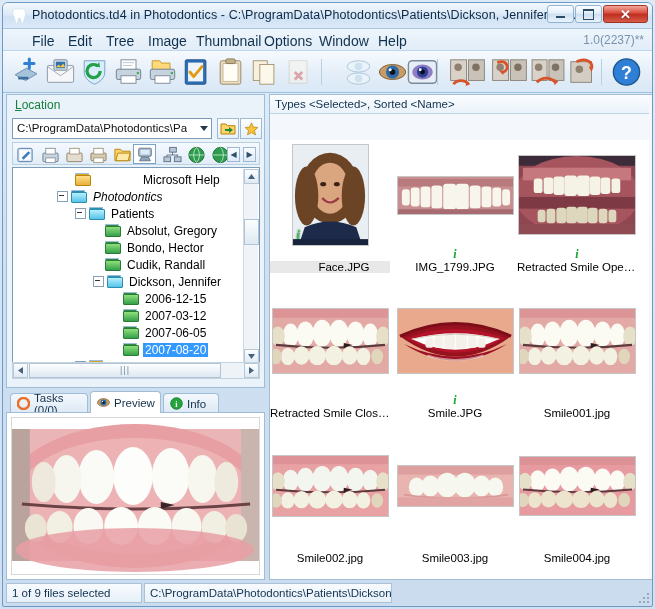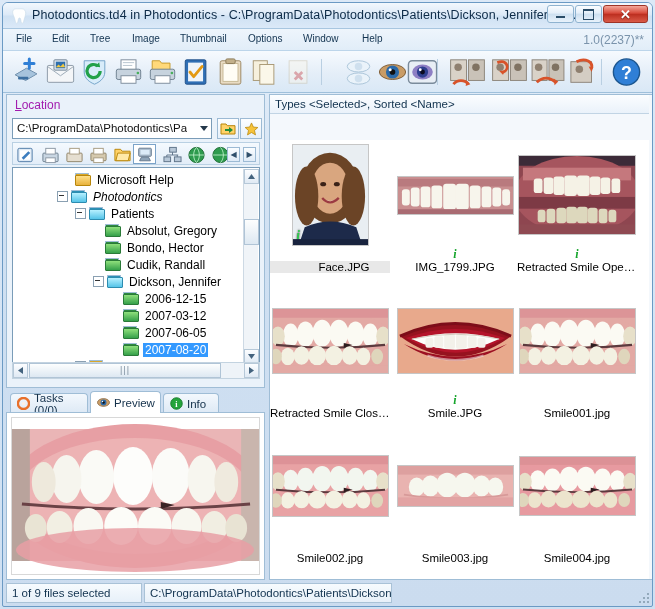--- a/index.html
+++ b/index.html
@@ -75,23 +75,24 @@
   
   .menubar {
     position: absolute; left: 0; top: 26px;
     width: 649px; height: 22px;
     background: linear-gradient(to bottom,#eef5fc 0%,#e1edf8 100%);
     border-bottom: 1px solid #bcd5ea;
     box-sizing: border-box;
   }
   .menu-item {
     position: absolute; top: 3px;
-    font-size: 10px; color: #11324f;
+    font-size: 14px; color: #11324f;
     padding: 1px 5px;
     cursor: default;
+    margin-left: 16px;
   }
   .menu-ver {
     position: absolute; right: 8px; top: 4px;
     font-size: 12px; color: #7a93ab;
   }
 
   
   .toolbar {
     position: absolute; left: 0; top: 48px;
     width: 649px; height: 42px;
@@ -115,21 +116,21 @@
   }
   .group-box {
     position: absolute; left: 0; top: 0;
     width: 259px; height: 294px;
     background: #eaf2fa;
     border: 1px solid #9fbdd6;
     box-sizing: border-box;
   }
   .group-title {
     position: absolute; left: 8px; top: 3px;
-    font-size: 12px; color: #a21caf;
+    font-size: 12px; color: #15803d;
   }
   .group-title u { text-decoration: underline; }
 
   .addr-row {
     position: absolute; left: 5px; top: 23px;
     width: 248px; height: 22px;
   }
   .combo {
     position: absolute; left: 0; top: 0;
     width: 200px; height: 21px;
@@ -655,21 +656,21 @@
           <div class="mini-nav" style="left:214px">
               <span>◀</span>
             </div>
           <div class="mini-nav" style="left:230px">
               <span>▶</span>
             </div>
         </div>
 
         <div class="tree">
           <div class="tree-inner" id="tree-holder">
-              <div class="tnode" style="left: 62px; top: 3px;">
+              <div class="tnode" style="left: 62px; top: 3px; gap: 46px;">
                 <div class="folder f-yellow">
                   <div class="tab"></div>
                   <div class="body"></div>
                 </div>
                 <span class="lbl">Microsoft Help</span>
               </div>
               <div class="tnode" style="left: 44px; top: 20px; font-style: italic;">
                 <div class="expander"></div>
                 <div class="folder f-cyan">
                   <div class="tab"></div>

